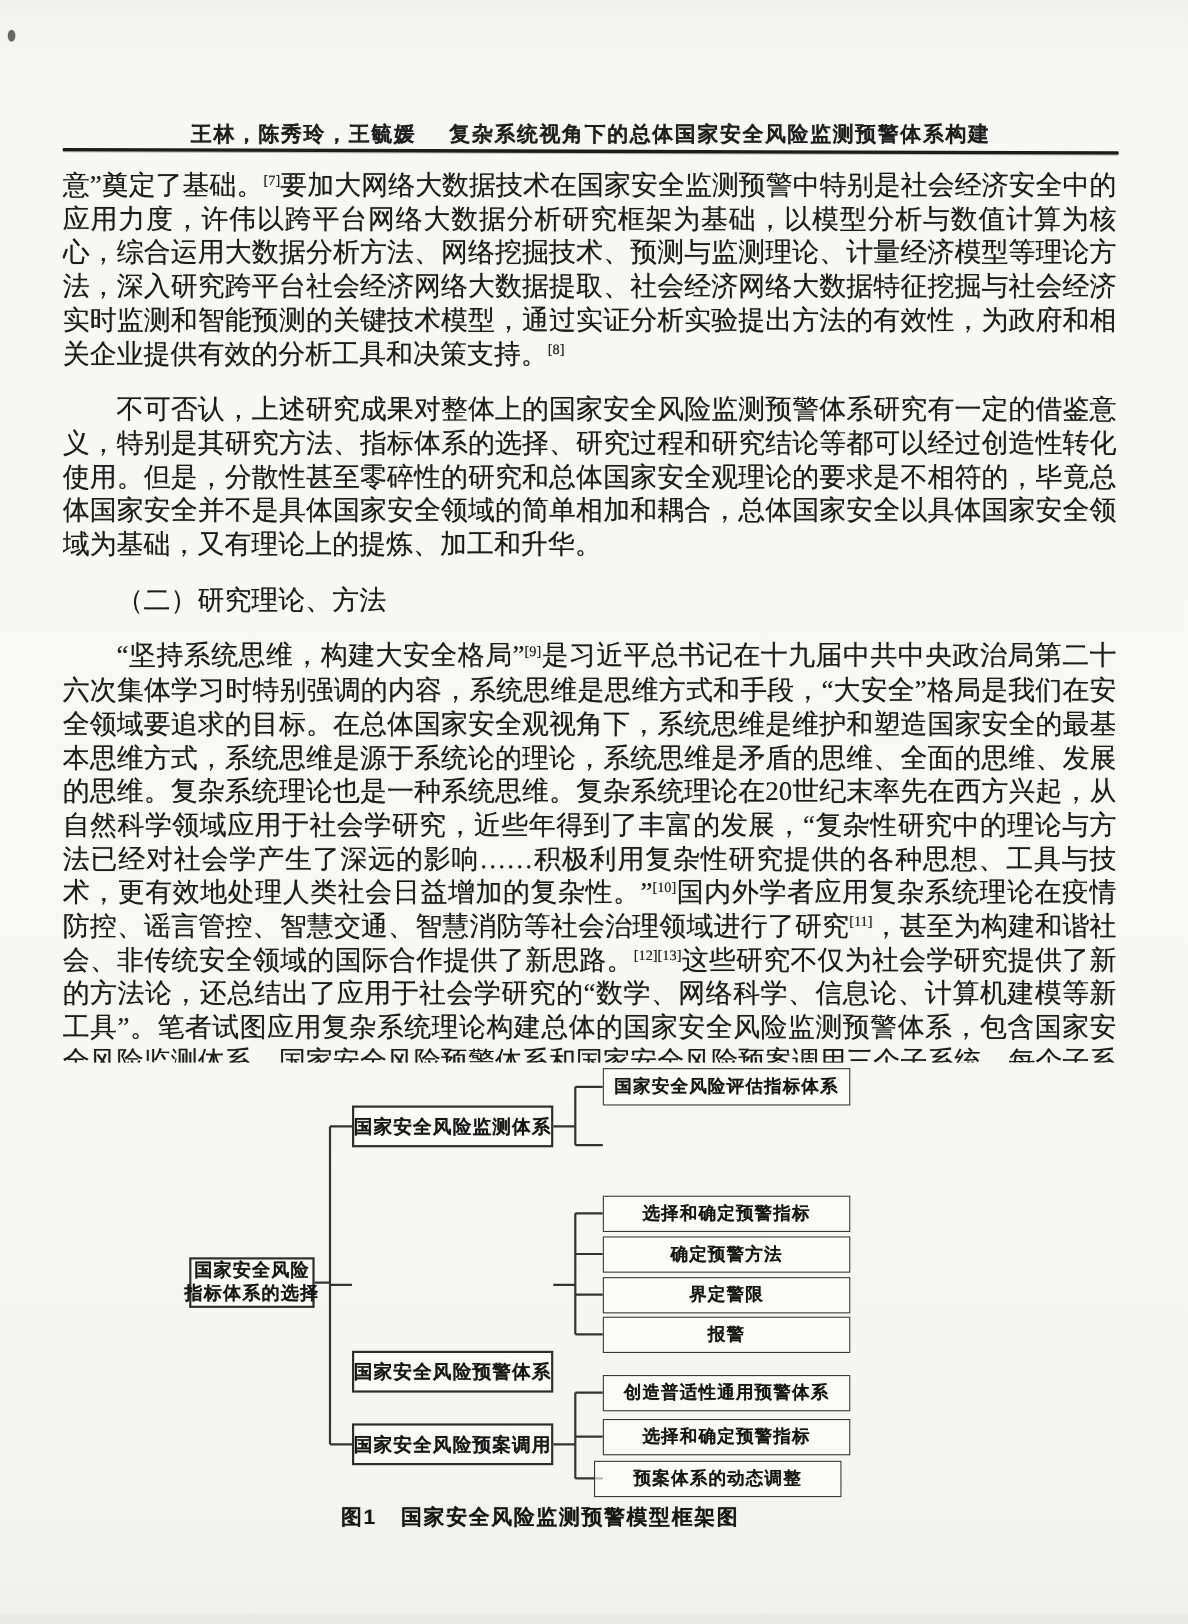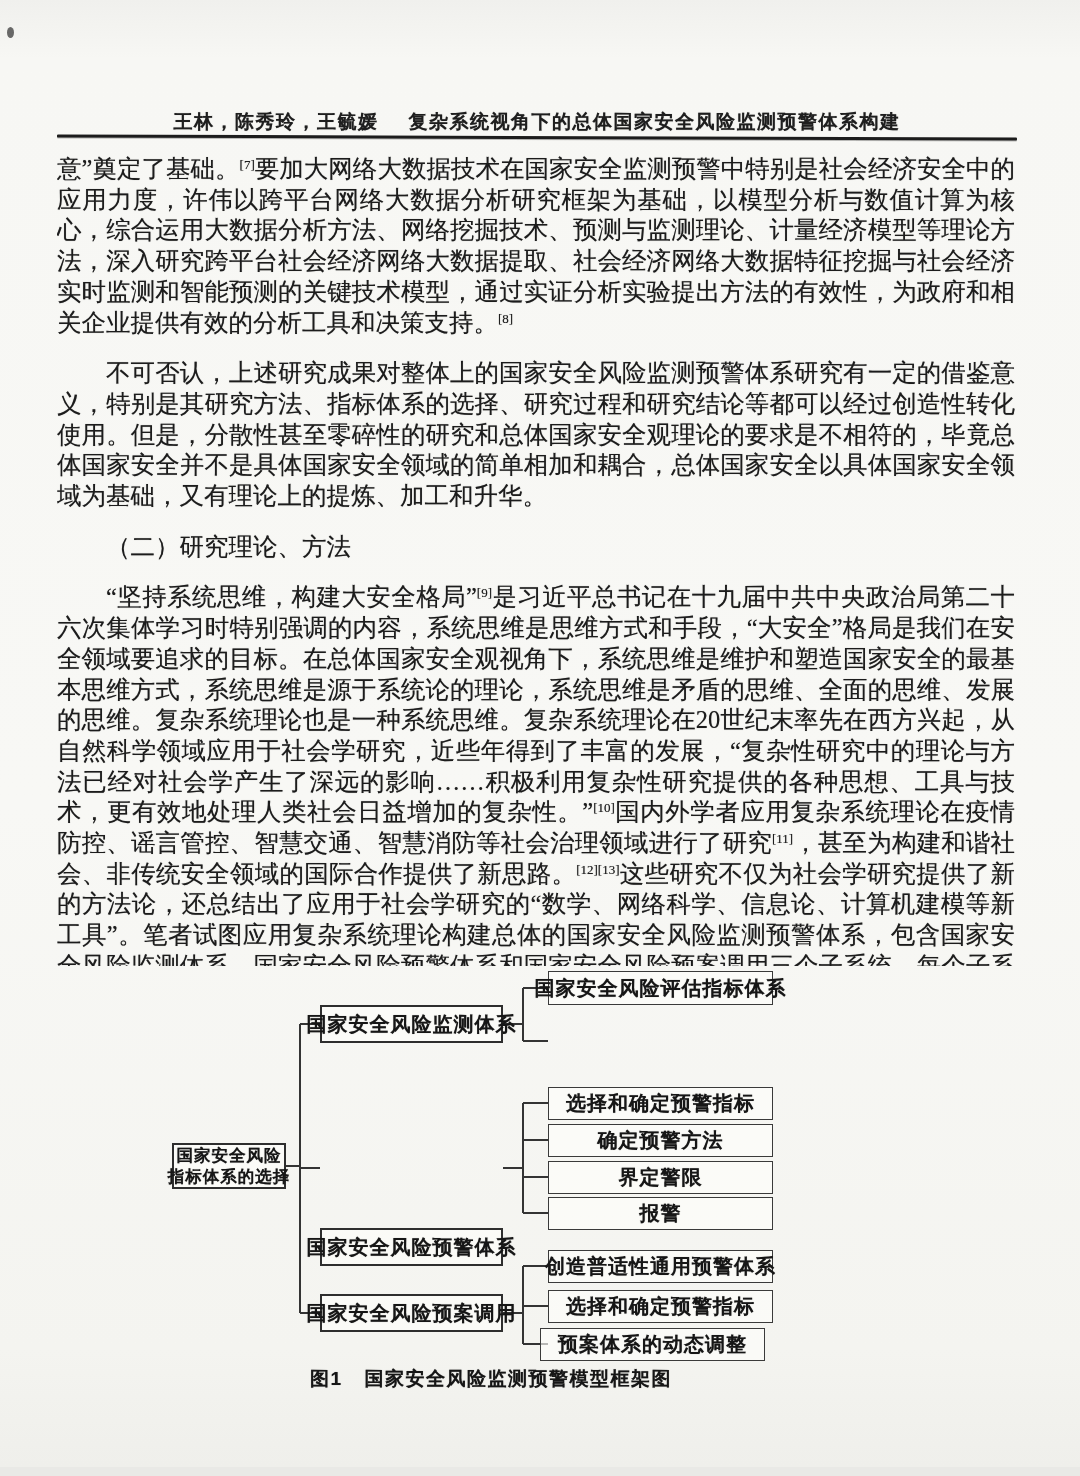--- a/index.html
+++ b/index.html
@@ -43,22 +43,22 @@
   
   .figure-area{position:absolute;left:0;top:0;width:1080px;height:1476px;pointer-events:none;}
   .fbox{
     position:absolute;border:2px solid #2e2e2e;background:rgba(253,253,251,0.65);
     display:flex;align-items:center;justify-content:center;flex-direction:column;
     font-family:"Liberation Sans","DejaVu Sans",sans-serif;
     font-weight:700;color:#161616;letter-spacing:1px;white-space:nowrap;
     box-sizing:border-box;
   }
   .fbox.lvl1{font-size:16.5px;line-height:21px;}
-  .fbox.lvl2{font-size:20px;}
-  .fbox.leaf{font-size:20px;border-width:1.6px;border-color:#3a3a3a;}
+  .fbox.lvl2{font-size:17px;}
+  .fbox.leaf{font-size:16px;border-width:1.6px;border-color:#3a3a3a;}
   svg.connectors{position:absolute;left:0;top:0;}
 
   .caption{
     position:absolute;top:1366px;left:310px;
     font-family:"Liberation Sans","DejaVu Sans",sans-serif;
     font-weight:700;font-size:19px;color:#161616;letter-spacing:1.5px;white-space:nowrap;
   }
   .caption .cap-label{margin-right:22px;}
 
   .pageno{

